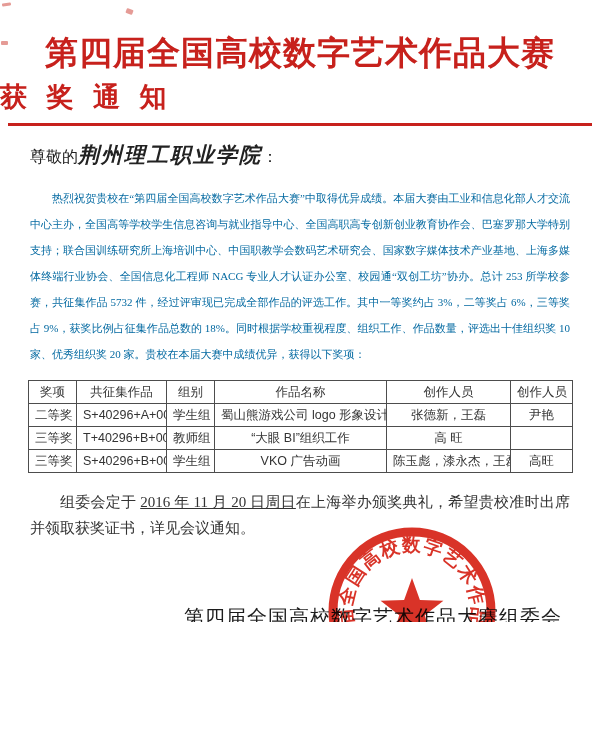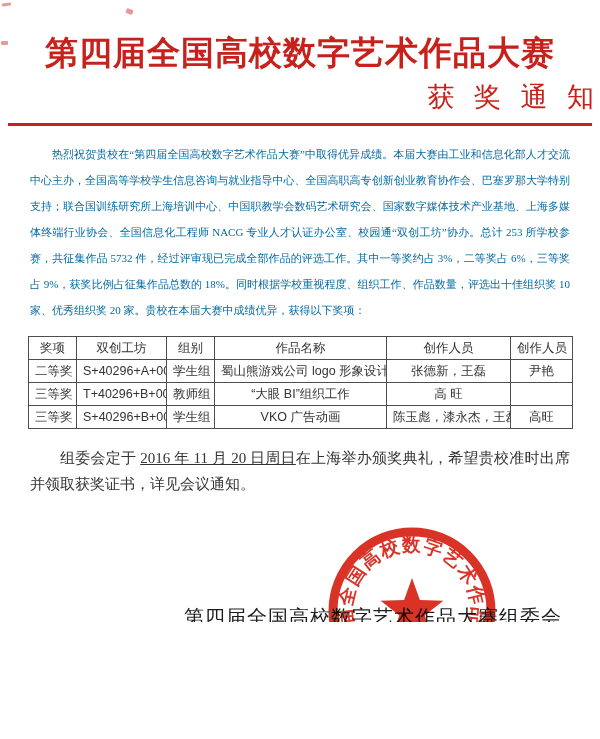--- a/index.html
+++ b/index.html
@@ -7,22 +7,22 @@
     position:relative; width:600px; height:622px; background:#fff;
     font-family:"Liberation Serif", serif; overflow:hidden;
   }
   .stray-mark { position:absolute; background:#d0493f; opacity:.55; border-radius:1px; }
   .doc-title {
     margin:34px 10px 0; text-align:center; color:#c7211c;
     font-family:"Liberation Sans", sans-serif; font-weight:bold;
     font-size:33px; line-height:38px; letter-spacing:1px;
   }
   .doc-subtitle {
-    margin:8px 0 0; text-align:right; color:#c7211c;
-    font-family:"Liberation Sans", sans-serif; font-weight:normal;
+    margin:8px 0 0; text-align:left; color:#c7211c;
+    font-family:"Liberation Sans", sans-serif; font-weight:bold;
     font-size:27px; line-height:34px; letter-spacing:6px;
   }
   .red-rule { height:3px; background:#c7211c; margin:9px 8px 0; }
   .salutation { margin:16px 30px 0; font-size:16px; color:#222; line-height:26px; }
   .salutation .school {
     font-size:21px; font-weight:bold; font-style:italic;
     font-family:"DejaVu Serif", serif; letter-spacing:2px;
   }
   .body-para {
     margin:15px 30px 0; font-size:11px; line-height:26px;
@@ -61,36 +61,37 @@
 <div class="page">
 
   <div class="stray-mark" style="left:2px; top:3px; width:9px; height:3px; transform:rotate(-8deg);"></div>
   <div class="stray-mark" style="left:126px; top:9px; width:7px; height:5px; transform:rotate(20deg);"></div>
   <div class="stray-mark" style="left:1px; top:41px; width:7px; height:4px;"></div>
 
   <div class="doc-title">第四届全国高校数字艺术作品大赛</div>
   <div class="doc-subtitle">获 奖 通 知</div>
   <div class="red-rule"></div>
 
+  <div class="salutation"><span>尊敬的</span><span class="school">荆州理工职业学院</span><span>：</span></div>
 
   <div class="body-para">热烈祝贺贵校在“第四届全国高校数字艺术作品大赛”中取得优异成绩。本届大赛由工业和信息化部人才交流中心主办，全国高等学校学生信息咨询与就业指导中心、全国高职高专创新创业教育协作会、巴塞罗那大学特别支持；联合国训练研究所上海培训中心、中国职教学会数码艺术研究会、国家数字媒体技术产业基地、上海多媒体终端行业协会、全国信息化工程师 NACG 专业人才认证办公室、校园通“双创工坊”协办。总计 253 所学校参赛，共征集作品 5732 件，经过评审现已完成全部作品的评选工作。其中一等奖约占 3%，二等奖占 6%，三等奖占 9%，获奖比例占征集作品总数的 18%。同时根据学校重视程度、组织工作、作品数量，评选出十佳组织奖 10 家、优秀组织奖 20 家。贵校在本届大赛中成绩优异，获得以下奖项：</div>
 
   <table class="awards">
     <colgroup>
       <col style="width:48px">
         <col style="width:90px">
         <col style="width:48px">
       <col style="width:172px">
         <col style="width:124px">
         <col style="width:62px">
     </colgroup>
     <tbody>
         <tr>
       <th>奖项</th>
-      <th>双创工坊</th>
+      <th>共征集作品</th>
       <th>组别</th>
       <th>作品名称</th>
       <th>创作人员</th>
       <th>创作人员</th>
     </tr>
     <tr>
       <td>二等奖</td>
       <td>S+40296+A+002</td>
       <td>学生组</td>
       <td>蜀山熊游戏公司 logo 形象设计</td>

